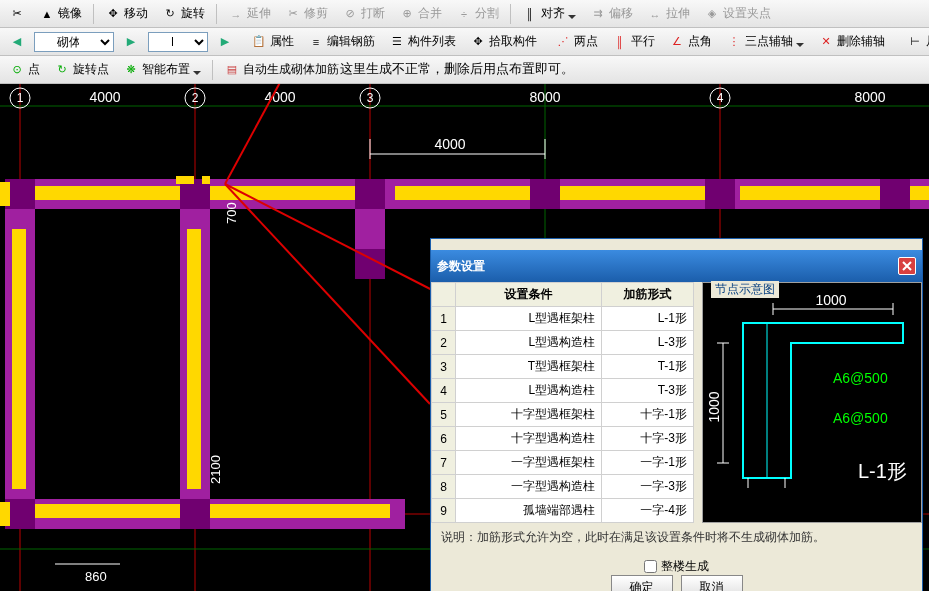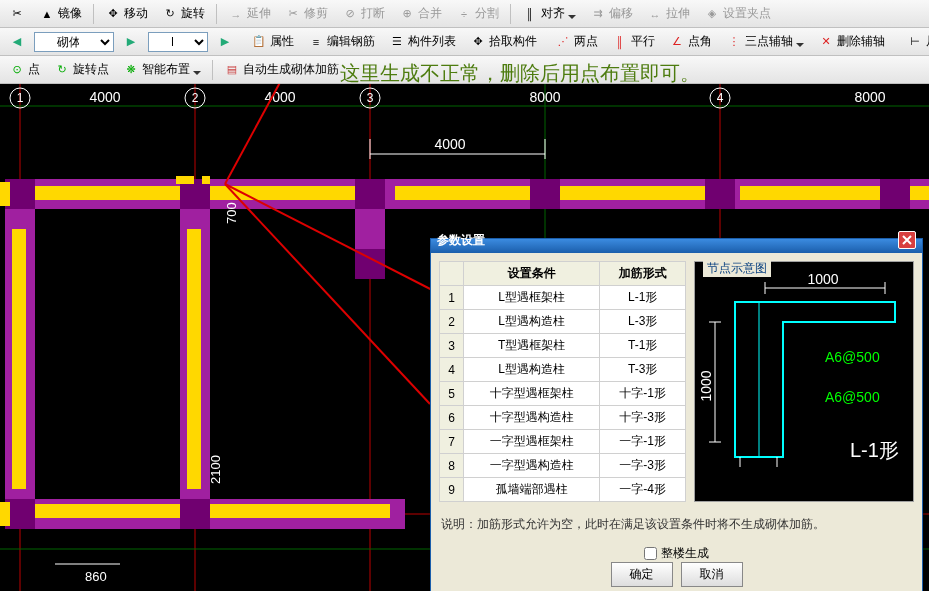--- a/index.html
+++ b/index.html
@@ -68,22 +68,22 @@
   width: 929px;
   height: 507px;
   background: #000;
 }
 
 
 .annotation {
   position: absolute;
   top: 60px;
   left: 340px;
-  color: #4d7c0f;
-  font-size: 20px;
+  color: #000000;
+  font-size: 13px;
   font-family: SimSun, serif;
   z-index: 5;
 }
 
 
 .dialog {
   position: absolute;
   top: 238px;
   left: 430px;
   width: 493px;
@@ -91,48 +91,48 @@
   border: 1px solid #1b5eab;
   box-shadow: 2px 2px 6px rgba(0,0,0,0.4);
   z-index: 10;
 }
 .dialog-titlebar {
   background: linear-gradient(to bottom, #3b8be0, #1b5eab);
   color: #fff;
   padding: 4px 6px;
   display: flex;
   justify-content: space-between;
-  align-items: flex-end;
+  align-items: center;
   font-weight: bold;
-  height: 14px;
+  height: 32px;
+  margin-top: 11px;
 }
 .dialog-close {
   width: 18px; height: 18px;
   background: #d84040;
   border: 1px solid #fff;
   border-radius: 2px;
   display: flex; align-items: center; justify-content: center;
   color: #fff;
   cursor: pointer;
 }
 .dialog-body {
-  padding: 8px;
   display: flex;
   gap: 8px;
 }
 .param-table {
   border: 1px solid #a0a0a0;
   background: #fff;
   border-collapse: collapse;
   flex: 1;
 }
 .param-table th, .param-table td {
   border: 1px solid #d0d0d0;
   padding: 3px 6px;
-  text-align: center;
+  text-align: right;
   font-size: 12px;
 }
 .param-table th {
   background: #f0f0e0;
   text-align: center;
 }
 .param-table td.rownum {
   background: #f0f0e0;
   text-align: center;
   width: 24px;

